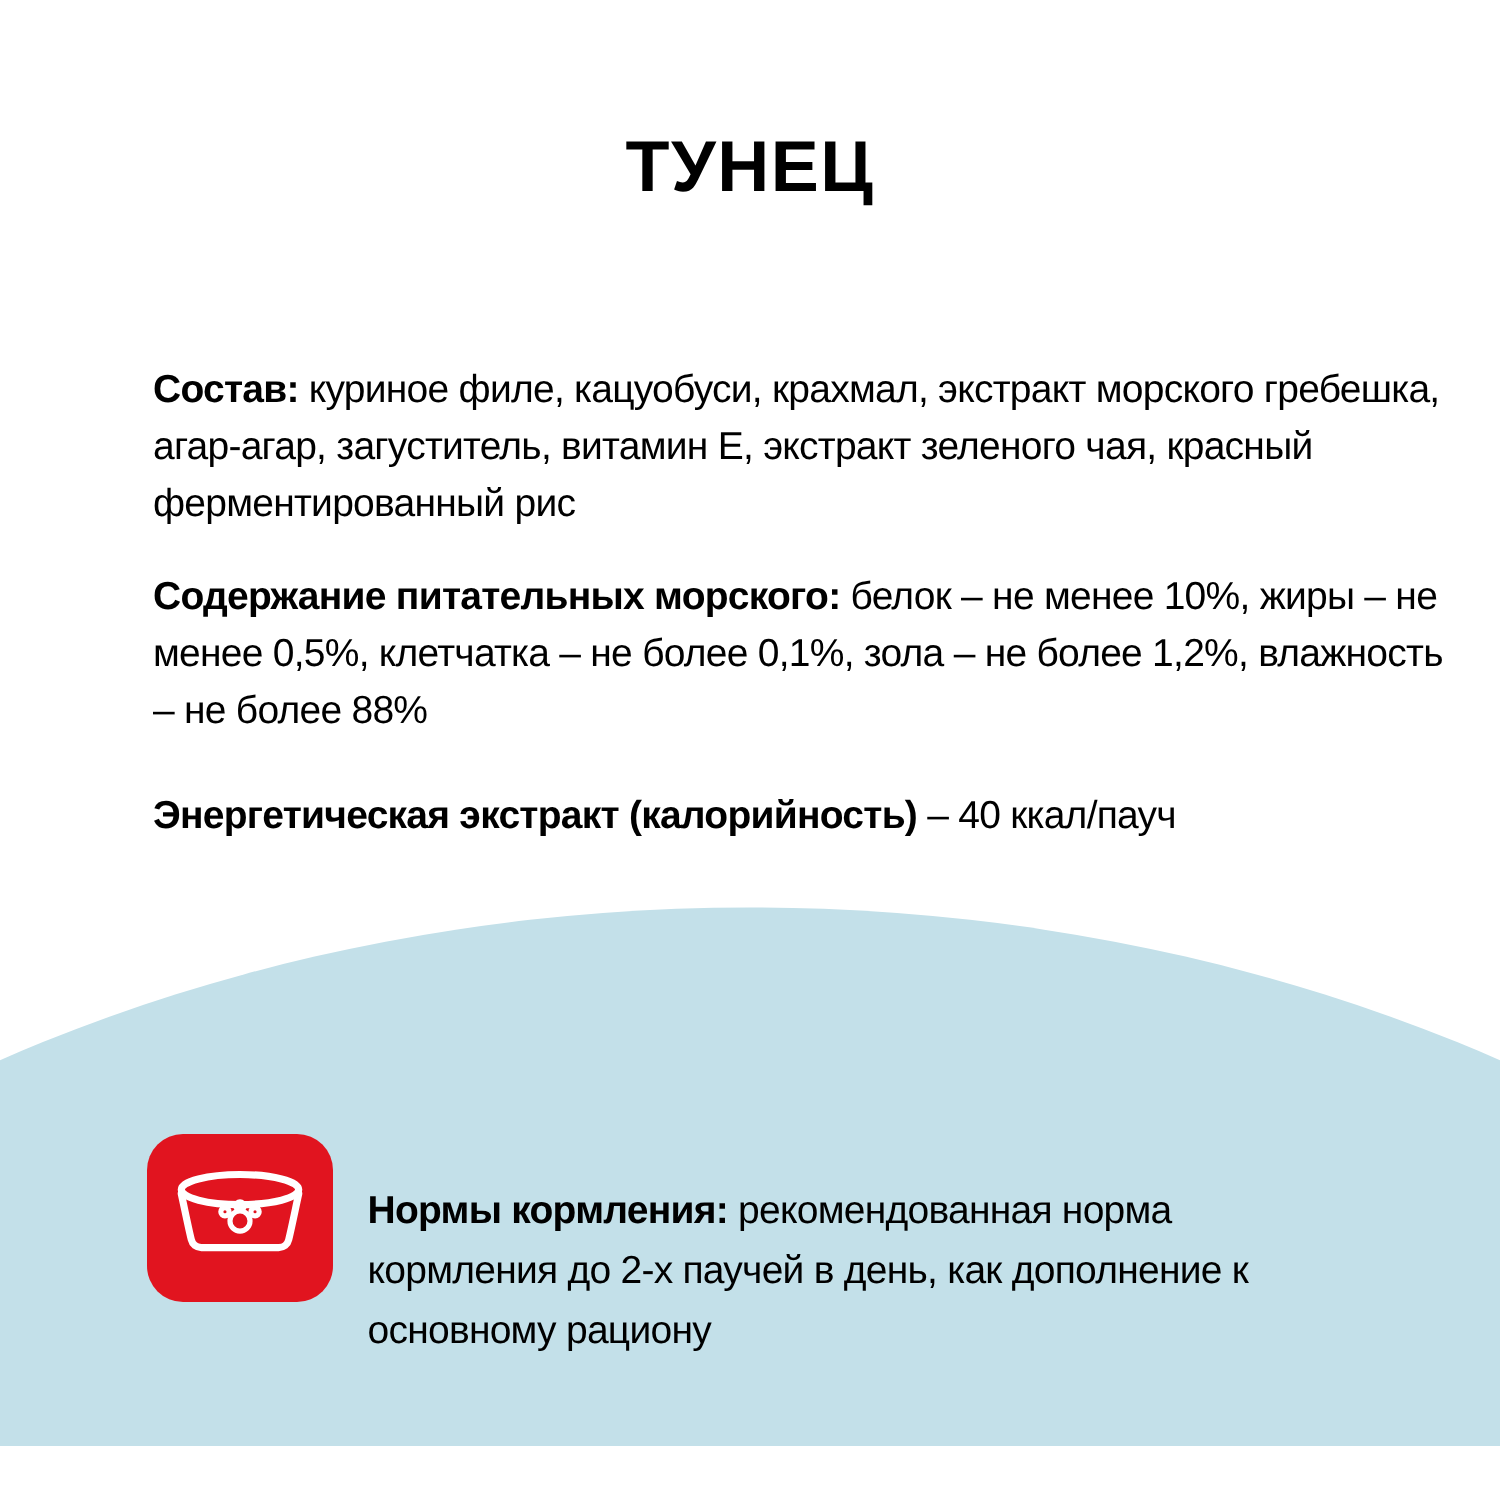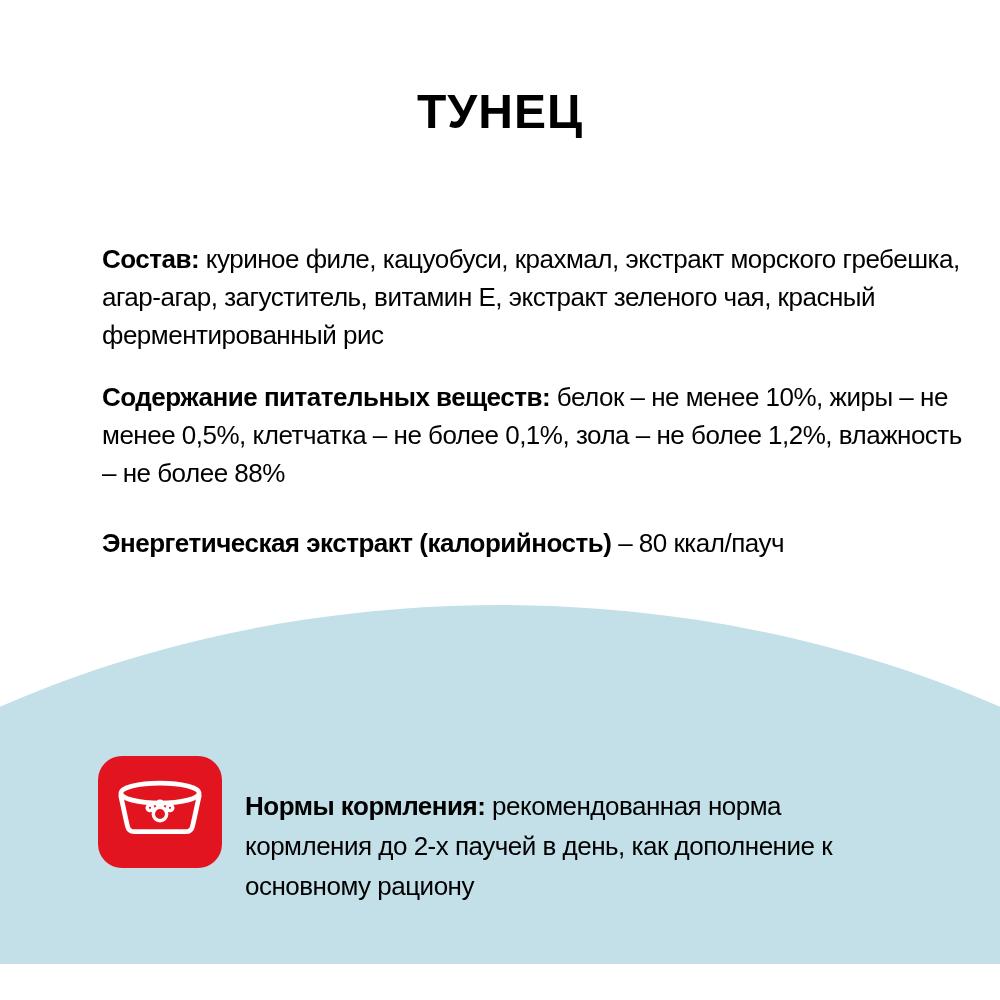--- a/index.html
+++ b/index.html
@@ -79,27 +79,27 @@
 <div class="page">
 
   <h1 class="title">ТУНЕЦ</h1>
 
   <p class="para para-composition">
     <strong>Состав:</strong>
     <span>куриное филе, кацуобуси, крахмал, экстракт морского гребешка, агар-агар, загуститель, витамин Е, экстракт зеленого чая, красный ферментированный рис</span>
   </p>
 
   <p class="para para-nutrition">
-    <strong>Содержание питательных веществ:</strong>
+    <strong>Содержание питательных морского:</strong>
     <span>белок – не менее 10%, жиры – не менее 0,5%, клетчатка – не более 0,1%, зола – не более 1,2%, влажность – не более 88%</span>
   </p>
 
   <p class="para para-energy">
     <strong>Энергетическая экстракт (калорийность)</strong>
-    <span>– 80 ккал/пауч</span>
+    <span>– 40 ккал/пауч</span>
   </p>
 
   <div class="curve"></div>
 
   <div class="icon-tile">
     <svg width="96" height="84" viewBox="0 0 100 88" fill="none" stroke="#ffffff" stroke-width="5" stroke-linecap="round" stroke-linejoin="round">
       <ellipse cx="50" cy="21" rx="41" ry="10.5"></ellipse>
       <path d="M 9 24 C 11 33 14 48 16 56 C 16.8 59.5 19.5 61.5 23 61.5 L 77 61.5 C 80.5 61.5 83.2 59.5 84 56 C 86 48 89 33 91 24"></path>
       <g stroke-width="3.6">
         <circle cx="50" cy="43" r="7"></circle>

